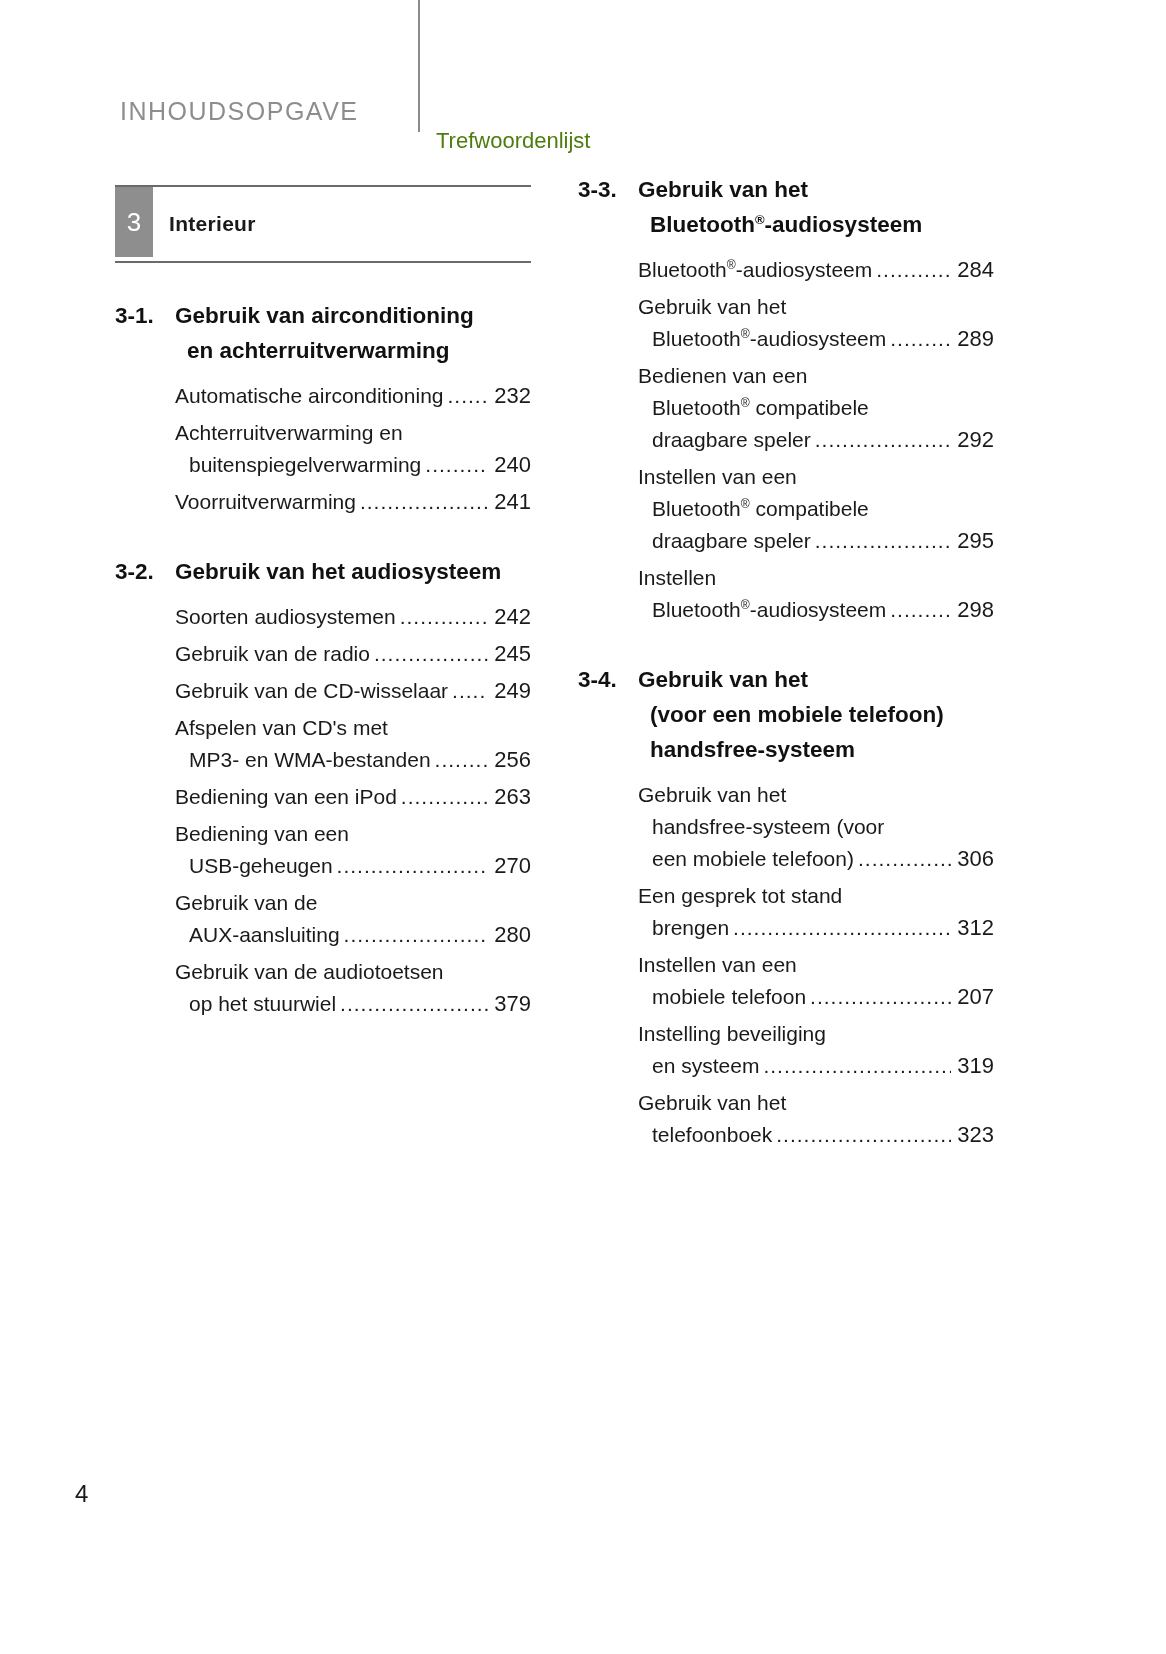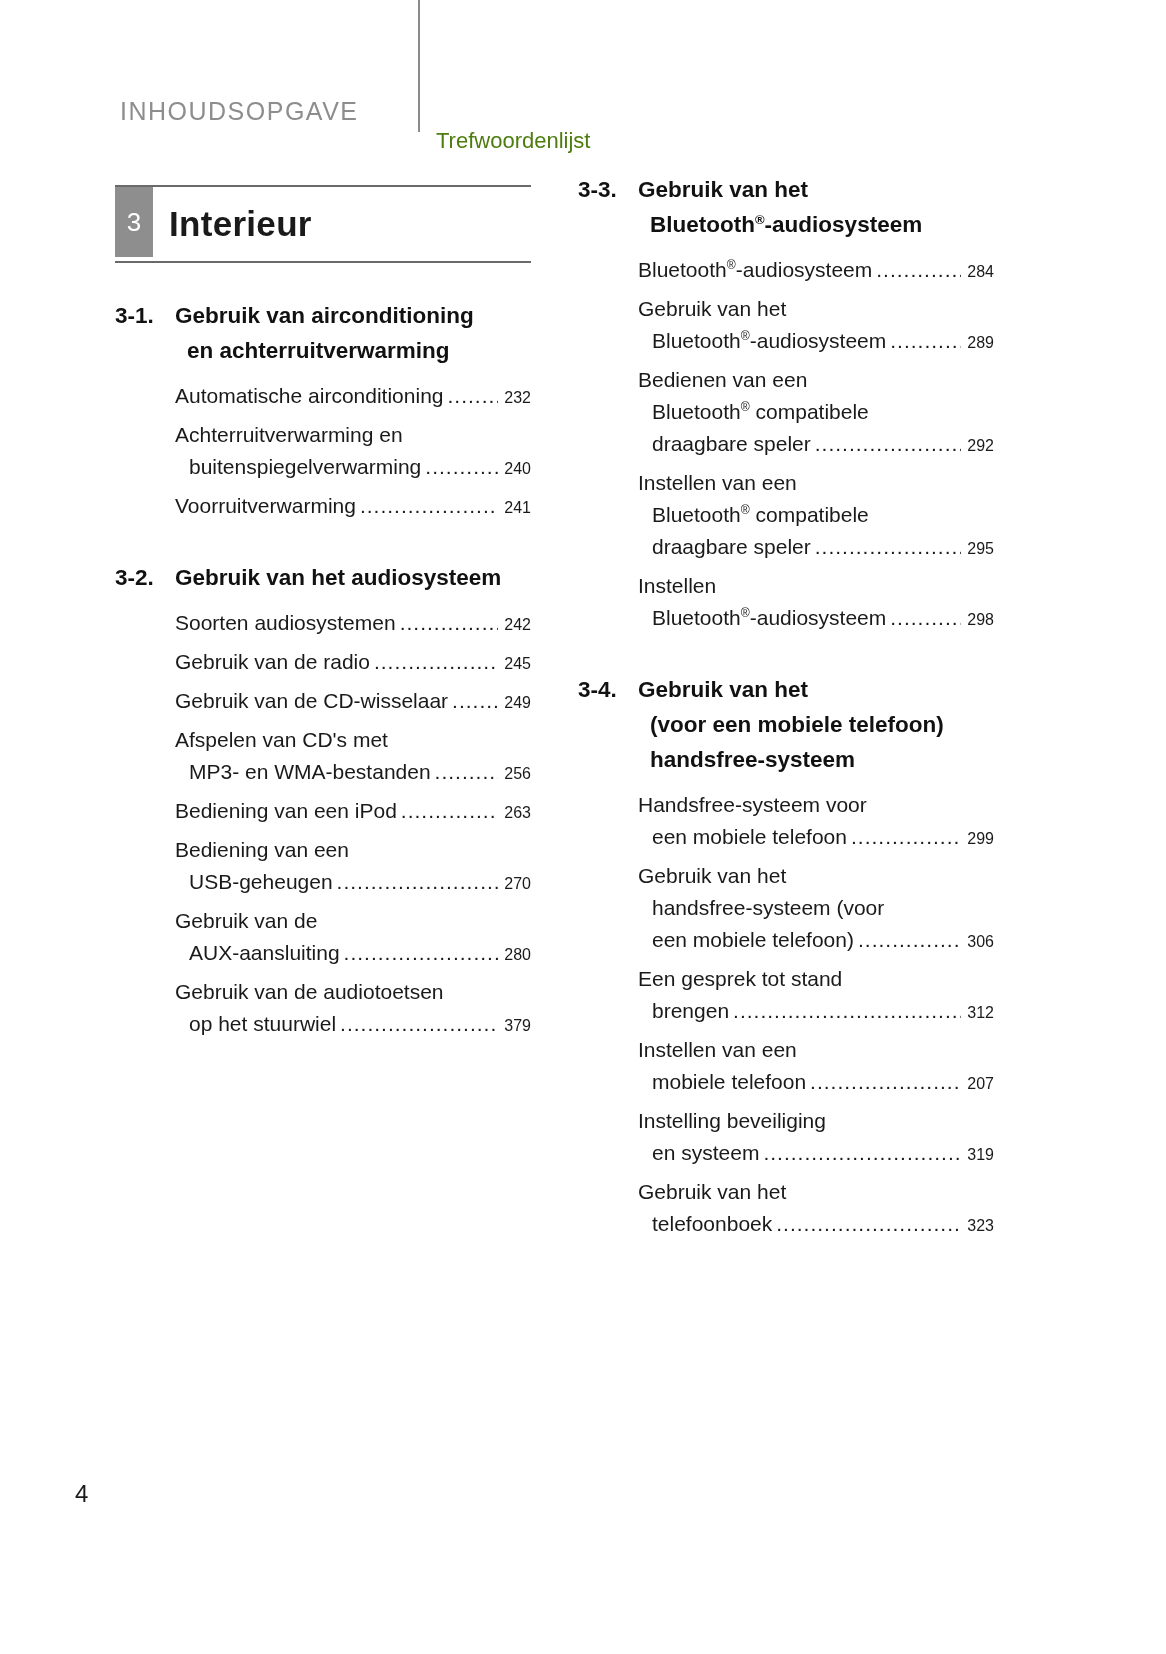--- a/index.html
+++ b/index.html
@@ -53,21 +53,21 @@
     height: 70px;
     background: #8e8e8e;
     color: #ffffff;
     font-size: 26px;
     display: flex;
     align-items: center;
     justify-content: center;
     flex: 0 0 38px;
   }
   .chapter-title {
-    font-size: 35px;
+    font-size: 21px;
     font-weight: bold;
     margin-left: 16px;
     align-self: center;
     letter-spacing: 0.3px;
   }
   .col {
     position: absolute;
     width: 416px;
     font-size: 21px;
   }
@@ -99,21 +99,21 @@
     flex: 1;
     overflow: hidden;
     white-space: nowrap;
     margin: 0 6px 0 4px;
     letter-spacing: 1px;
     color: #1a1a1a;
   }
   .dots::after {
     content: "........................................................................................";
   }
-  .pg { font-size: 16px; flex: 0 0 auto; }
+  .pg { font-size: 22px; flex: 0 0 auto; }
   sup.reg {
     font-size: 0.58em;
     vertical-align: super;
     line-height: 0;
   }
   .pageno {
     position: absolute;
     left: 75px;
     top: 1480px;
     font-size: 24px;
@@ -319,30 +319,20 @@
       <span class="sec-id">3-4.</span>
       <span class="sec-title">
             <div class="sec-title-line">Gebruik van het</div>
             <div class="sec-title-line cont">(voor een mobiele telefoon)</div>
             <div class="sec-title-line cont">handsfree-systeem</div>
           </span>
     </div>
     <div class="entries">
           <div class="entry">
             <div class="entry-line">
-              <span class="txt">Handsfree-systeem voor</span>
-            </div>
-            <div class="entry-line cont">
-              <span class="txt">een mobiele telefoon</span>
-              <span class="dots"></span>
-              <span class="pg">299</span>
-            </div>
-          </div>
-          <div class="entry">
-            <div class="entry-line">
               <span class="txt">Gebruik van het</span>
             </div>
             <div class="entry-line cont">
               <span class="txt">handsfree-systeem (voor</span>
             </div>
             <div class="entry-line cont">
               <span class="txt">een mobiele telefoon)</span>
               <span class="dots"></span>
               <span class="pg">306</span>
             </div>

